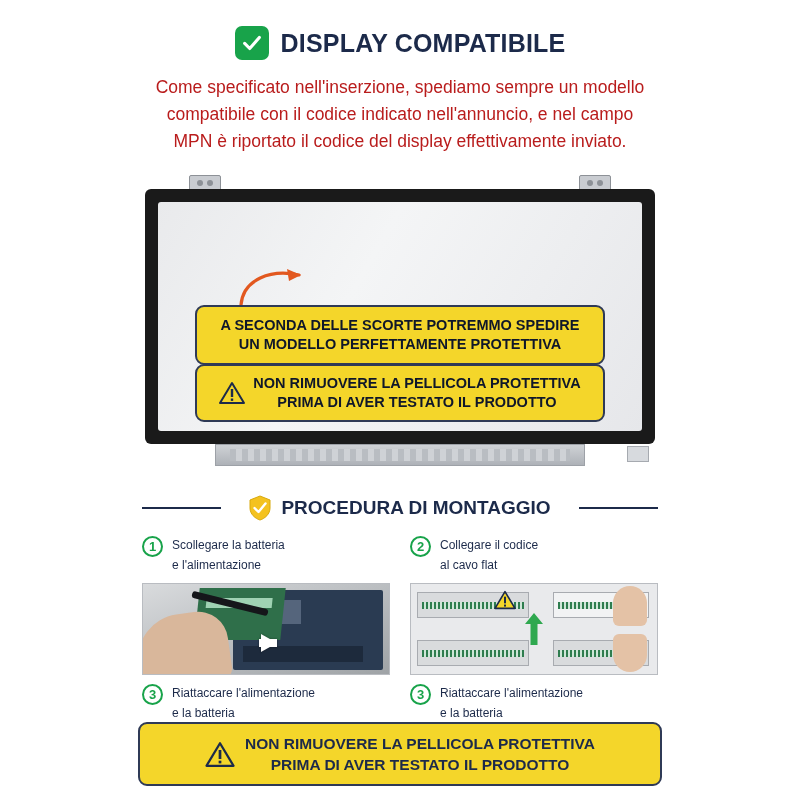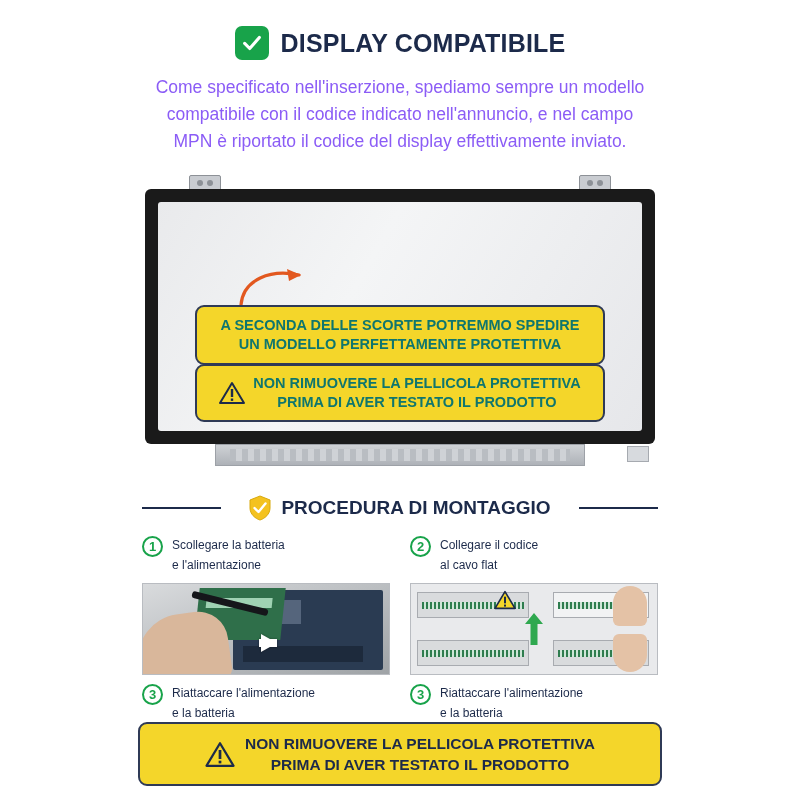--- a/index.html
+++ b/index.html
@@ -55,21 +55,21 @@
     letter-spacing: .2px;
     white-space: nowrap;
   }
 
   .intro {
     margin: 14px auto 0 auto;
     width: 500px;
     text-align: center;
     font-size: 17.5px;
     line-height: 27px;
-    color: #8b5cf6;
+    color: #b91c1c;
   }
 
   
   .display-wrap {
     position: relative;
     margin: 18px auto 0 auto;
     width: 510px;
     height: 300px;
   }
   .bracket {
@@ -155,21 +155,21 @@
 
   .yellow-box {
     position: absolute;
     left: 50px;
     width: 410px;
     background: #f4d62a;
     border: 2px solid #2f3a56;
     border-radius: 9px;
     box-sizing: border-box;
     text-align: center;
-    color: #0f766e;
+    color: #0f172a;
     font-weight: bold;
     font-size: 14.5px;
     line-height: 19px;
     padding: 9px 6px;
   }
   .yellow-box.one { top: 132px; }
   .yellow-box.two {
     top: 191px;
     display: flex;
     align-items: center;

